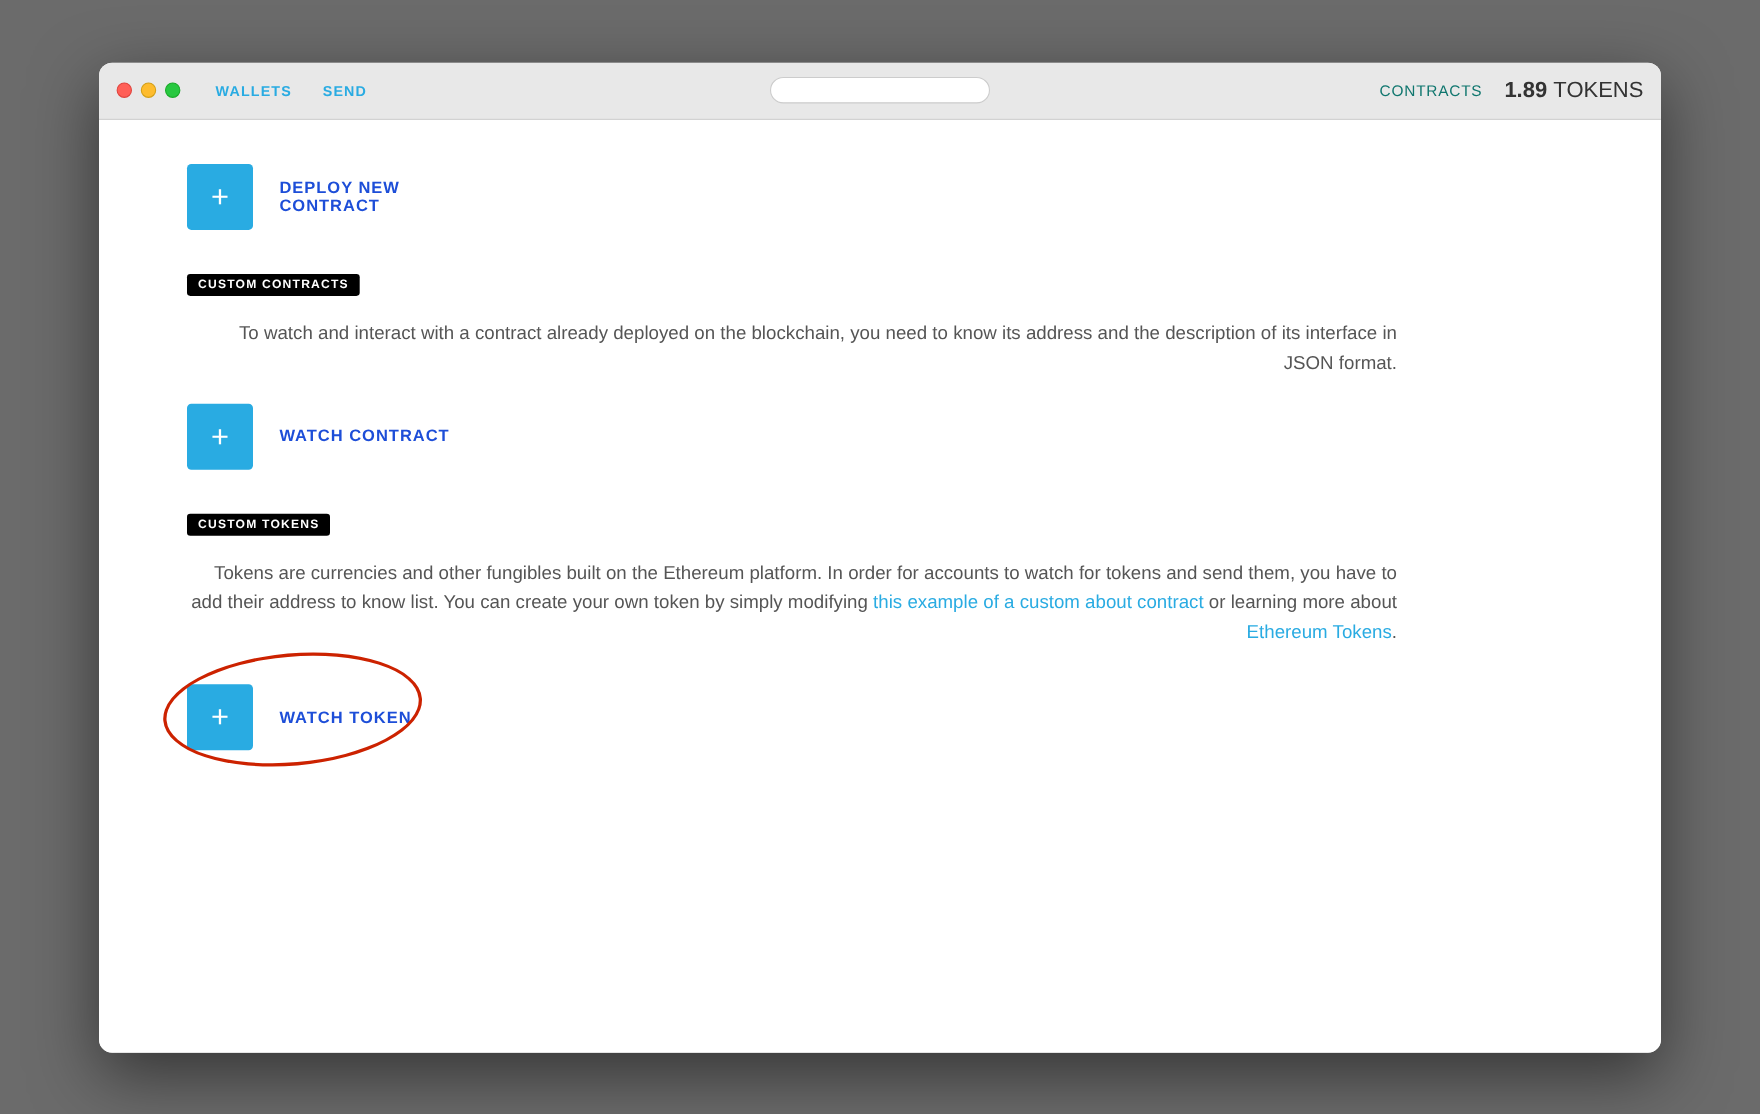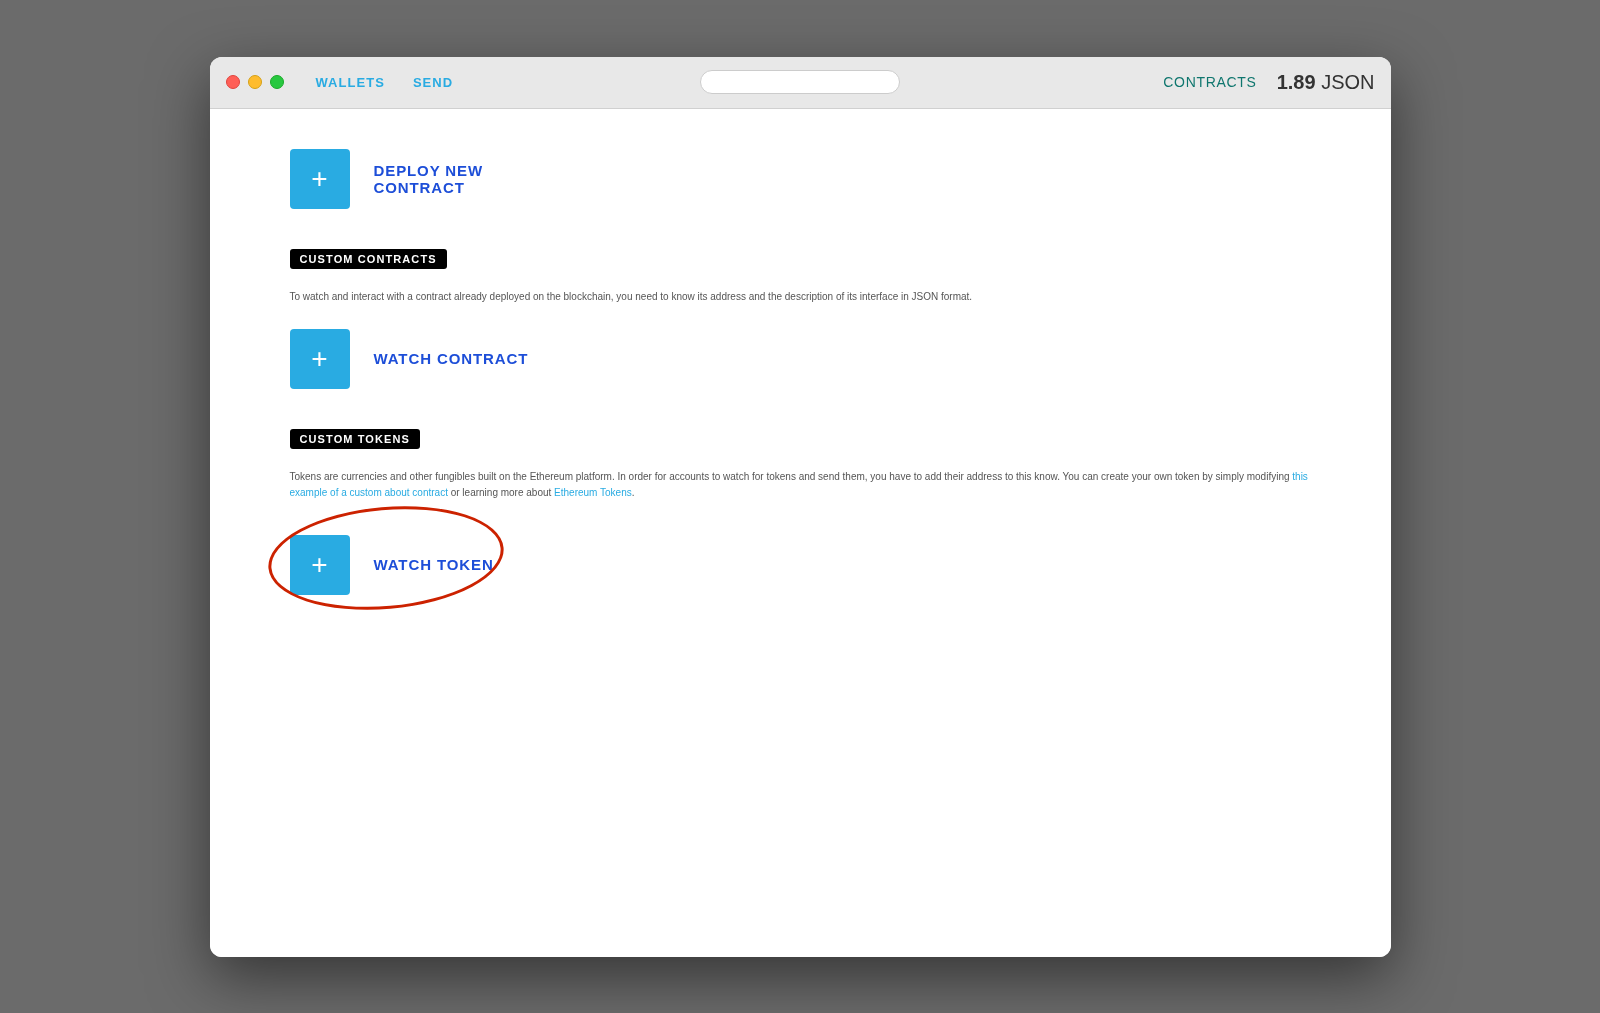--- a/index.html
+++ b/index.html
@@ -7,21 +7,21 @@
     body {
       background: #6b6b6b;
       display: flex;
       align-items: center;
       justify-content: center;
       min-height: 100vh;
       font-family: -apple-system, BlinkMacSystemFont, 'Helvetica Neue', sans-serif;
     }
 
     .window {
-      width: 1181px;
+      width: 1420px;
       min-height: 900px;
       background: #f5f5f5;
       border-radius: 12px;
       overflow: hidden;
       box-shadow: 0 20px 60px rgba(0,0,0,0.5);
     }
 
     .titlebar {
       background: #e8e8e8;
       height: 52px;
@@ -153,25 +153,26 @@
       font-size: 11px;
       font-weight: 700;
       letter-spacing: 0.1em;
       text-transform: uppercase;
       padding: 4px 10px;
       border-radius: 3px;
       margin-bottom: 20px;
     }
 
     .section-description {
-      font-size: 10px;
+      font-size: 17px;
       color: #555;
       line-height: 1.6;
       margin-bottom: 24px;
       max-width: 1100px;
+      text-align: right;
     }
 
     .section-description a {
       color: #29abe2;
       text-decoration: none;
     }
 
     
     .circle-annotation {
       position: relative;
@@ -206,21 +207,21 @@
     <nav class="nav-links">
       <a class="nav-link">WALLETS</a>
       <a class="nav-link">SEND</a>
     </nav>
 
     <div class="search-bar"></div>
 
     <div class="right-nav">
       <span class="contracts-label">CONTRACTS</span>
       <span class="ether-balance">
-        <strong>1.89</strong>&nbsp;<span>JSON</span>
+        <strong>1.89</strong>&nbsp;<span>TOKENS</span>
       </span>
     </div>
   </div>
 
   <div class="content">
 
     <div class="section">
       <div class="action-row">
         <div class="plus-btn">
           <span>+</span>
@@ -237,21 +238,21 @@
         <div class="plus-btn">
           <span>+</span>
         </div>
         <span class="action-label">WATCH CONTRACT</span>
       </div>
     </div>
 
     <div class="section">
       <span class="section-badge">CUSTOM TOKENS</span>
       <p class="section-description">
-        <span>Tokens are currencies and other fungibles built on the Ethereum platform. In order for accounts to watch for tokens and send them, you have to add their address to this know. You can create your own token by simply modifying </span><a>this example of a custom about contract</a><span> or learning more about </span><a>Ethereum Tokens</a><span>.</span>
+        <span>Tokens are currencies and other fungibles built on the Ethereum platform. In order for accounts to watch for tokens and send them, you have to add their address to know list. You can create your own token by simply modifying </span><a>this example of a custom about contract</a><span> or learning more about </span><a>Ethereum Tokens</a><span>.</span>
       </p>
 
       <div class="circle-annotation">
         <div class="action-row">
           <div class="plus-btn">
             <span>+</span>
           </div>
           <span class="action-label">WATCH TOKEN</span>
         </div>
       </div>

